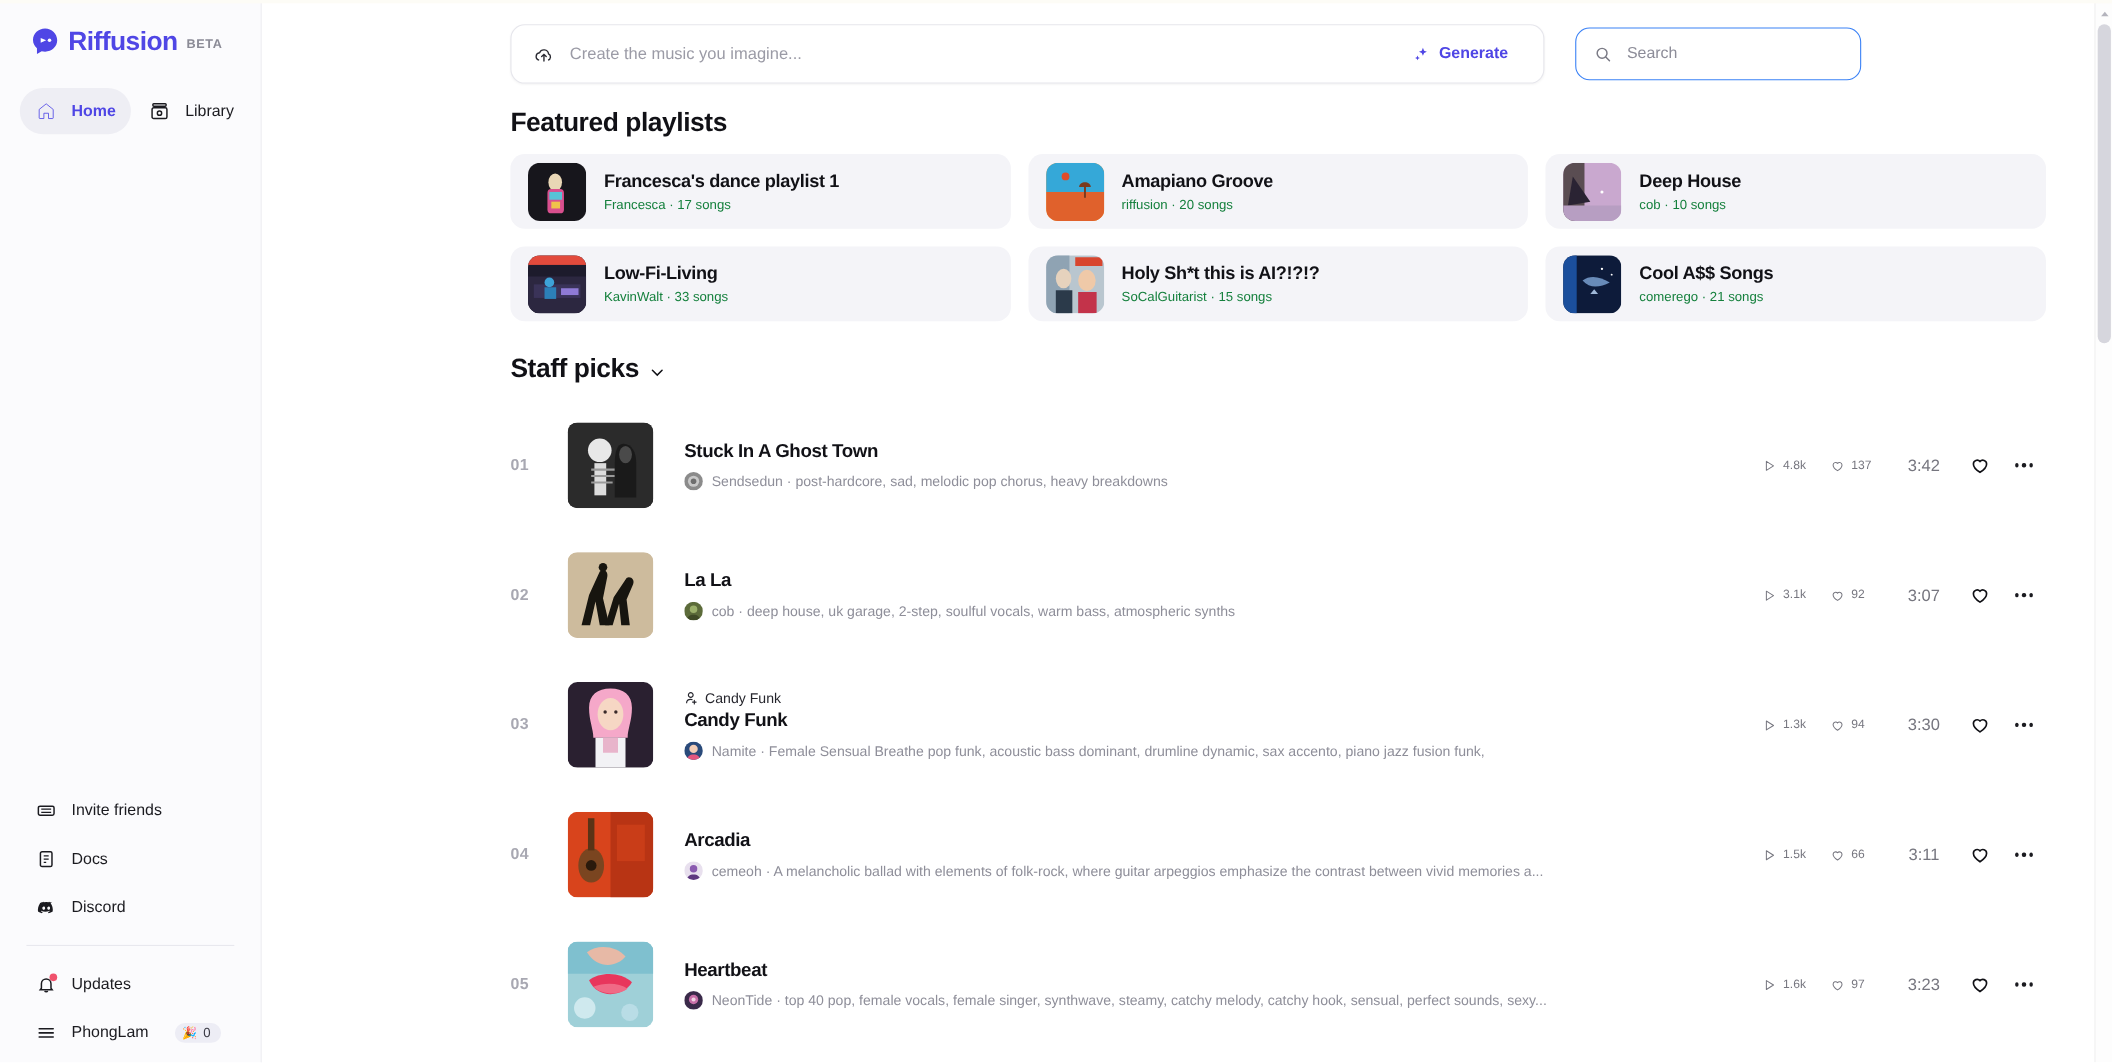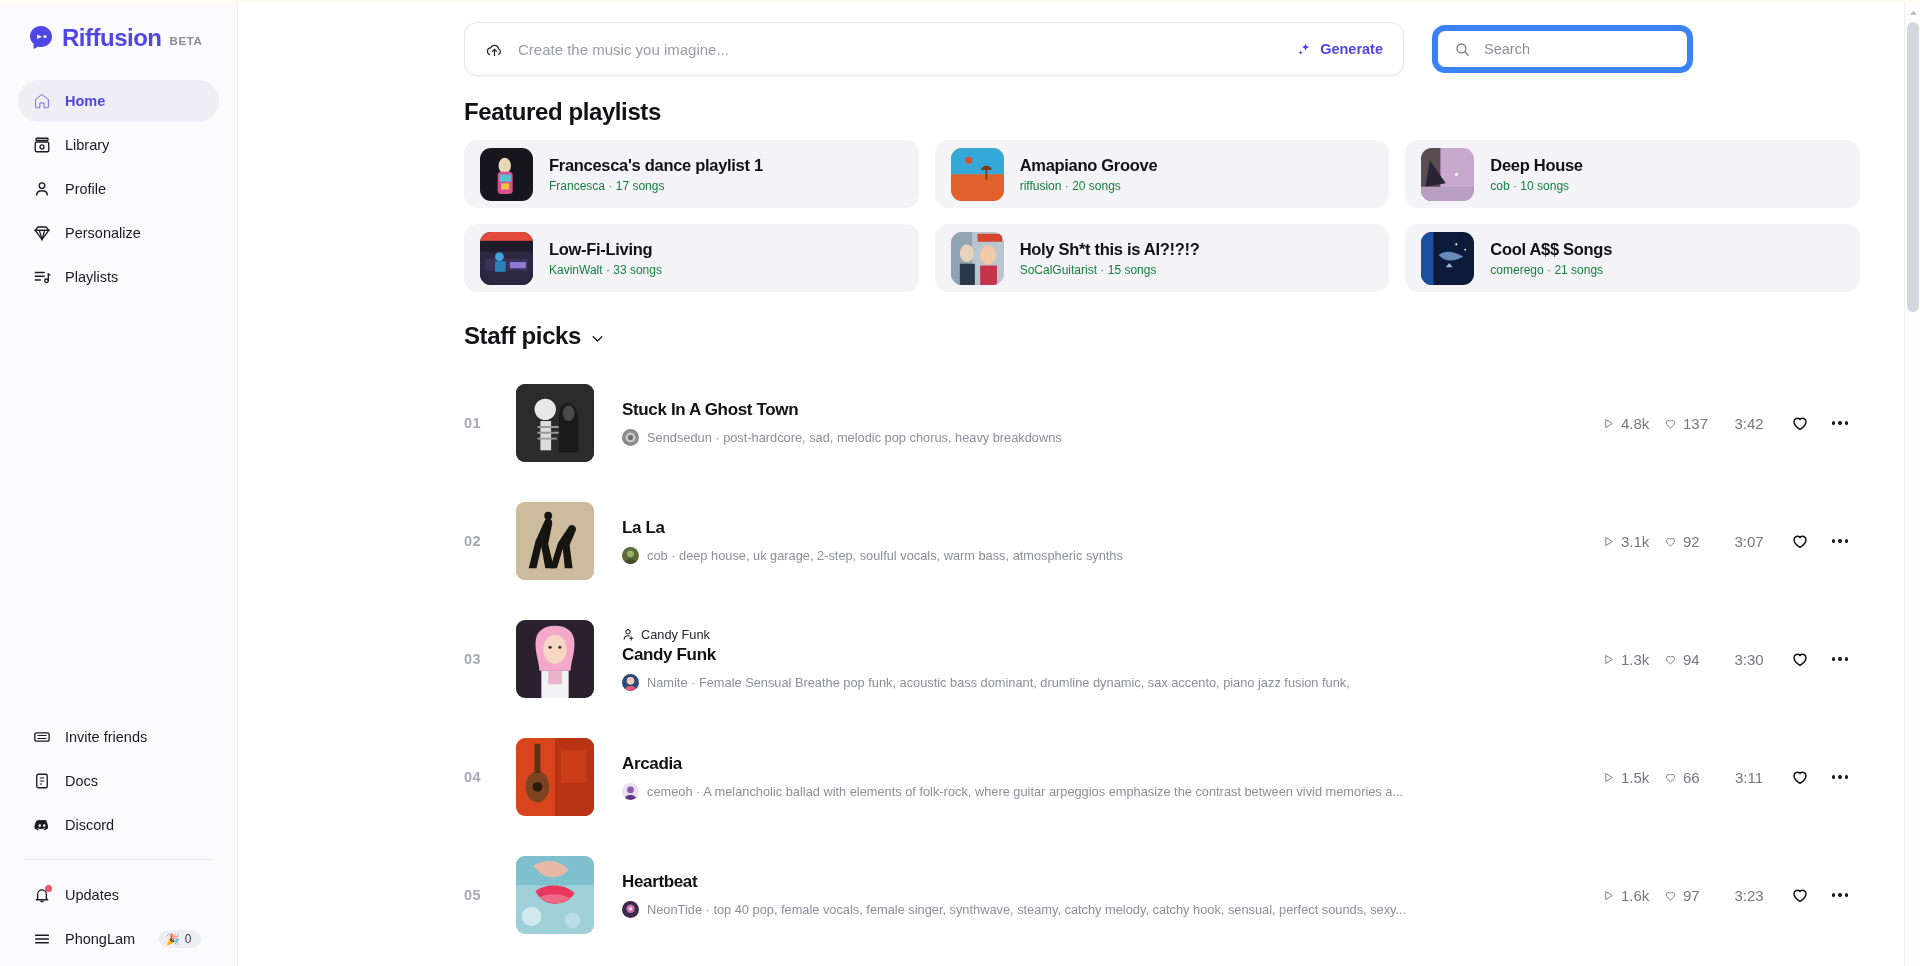--- a/index.html
+++ b/index.html
@@ -28,21 +28,21 @@
   }
   .brand-logo { width: 26px; height: 26px; flex: 0 0 26px; display:block; }
   .brand-name {
     font-size: 24px; font-weight: 700; letter-spacing: -0.5px;
     color: #4f46e5;
   }
   .brand-beta {
     font-size: 11.5px; font-weight: 600; letter-spacing: .6px;
     color: #8b8b96; margin-top: 5px;
   }
-  .nav { display: flex; flex-direction: column; gap: 2px; margin-top: 4px; }
+  .nav { display: flex; flex-direction: row; gap: 2px; margin-top: 4px; }
   .nav-item {
     display: flex; align-items: center; gap: 14px;
     height: 42px; padding: 0 14px; border-radius: 21px;
     font-size: 14.5px; color: #1b1b20; cursor: pointer;
     user-select: none;
   }
   .nav-item .ico { width: 19px; height: 19px; flex: 0 0 19px; display: flex; align-items: center; justify-content: center; }
   .nav-item svg { width: 18px; height: 18px; display:block; }
   .nav-item.active { background: #eeeef4; color: #4f46e5; font-weight: 600; }
   .nav-item.active svg { stroke: #4f46e5; fill: none; }
@@ -71,40 +71,40 @@
     background: #ffffff; overflow: hidden;
   }
   .topbar {
     display: flex; align-items: center; gap: 28px;
     padding: 18px 34px 0 226px;
     height: 80px;
   }
   .prompt-bar {
     flex: 0 0 940px; height: 54px;
     background: #ffffff; border: 1px solid #e6e6ec; border-radius: 13px;
-    display: flex; align-items: center; padding: 0 16px 0 20px;
+    display: flex; align-items: center; padding: 0 28px 0 20px;
     box-shadow: 0 1px 2px rgba(20,20,35,.04);
   }
   .prompt-ico { width: 19px; height: 19px; flex:0 0 19px; margin-right: 14px; display:block; }
   .prompt-input {
     flex: 1 1 auto; border: 0; outline: 0; background: transparent;
     font-family: inherit; font-size: 15px; color: #1b1b20;
   }
   .prompt-input::placeholder { color: #9b9ba6; }
   .gen-btn {
     display: flex; align-items: center; gap: 7px;
     background: transparent; border: 0; cursor: pointer;
     color: #4f46e5; font-family: inherit; font-size: 14.5px; font-weight: 700;
     padding: 4px 4px;
   }
   .gen-btn svg { width: 17px; height: 17px; display:block; }
 
   .search-box {
     flex: 0 0 260px; height: 48px;
-    border: 6px solid #3b82f6; border-radius: 13px;
+    border: 1px solid #3b82f6; border-radius: 13px;
     display: flex; align-items: center; padding: 0 16px; gap: 13px;
     background: #fff;
   }
   .search-box svg { width: 17px; height: 17px; display: block; }
   .search-input {
     flex: 1 1 auto; border: 0; outline: 0; background: transparent;
     font-family: inherit; font-size: 14.5px; color: #1b1b20;
   }
   .search-input::placeholder { color: #8d8d99; }
 
@@ -154,21 +154,21 @@
   }
   .tk-meta {
     display: flex; align-items: center; gap: 8px; margin-top: 9px;
     font-size: 12.8px; color: #8e8e99;
     white-space: nowrap; overflow: hidden;
   }
   .tk-avatar { width: 17px; height: 17px; flex:0 0 17px; border-radius: 50%; overflow:hidden; }
   .tk-avatar svg { width: 100%; height: 100%; display: block; }
   .tk-meta-txt { overflow: hidden; text-overflow: ellipsis; }
   .tk-right { display: flex; align-items: center; gap: 0; flex: 0 0 auto; }
-  .stat { display: flex; align-items: center; gap: 6px; font-size: 15px; color: #76767f; }
+  .stat { display: flex; align-items: center; gap: 6px; font-size: 11px; color: #76767f; }
   .stat svg { width: 13px; height: 13px; display: block; }
   .stat.plays { width: 62px; }
   .stat.likes { width: 54px; }
   .tk-dur { width: 62px; text-align: center; font-size: 15px; color: #76767f; }
   .icon-btn {
     width: 40px; height: 40px; display: flex; align-items: center; justify-content: center;
     background: transparent; border: 0; cursor: pointer;
   }
   .icon-btn svg { width: 18px; height: 18px; display: block; }
   .dots { display: flex; gap: 3px; }

